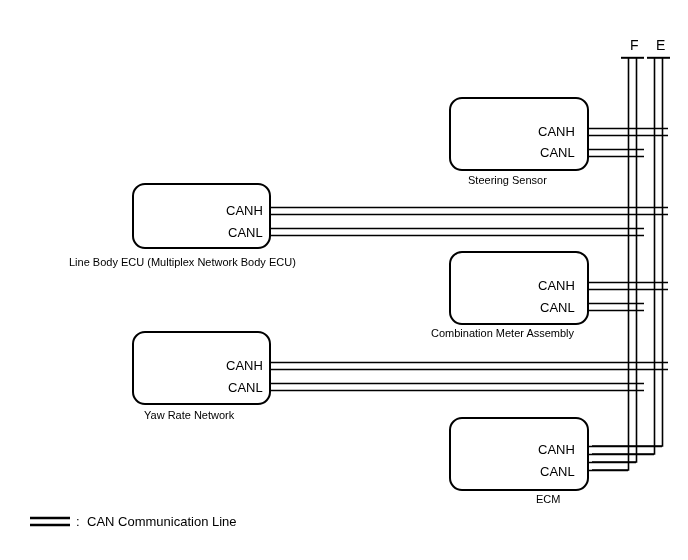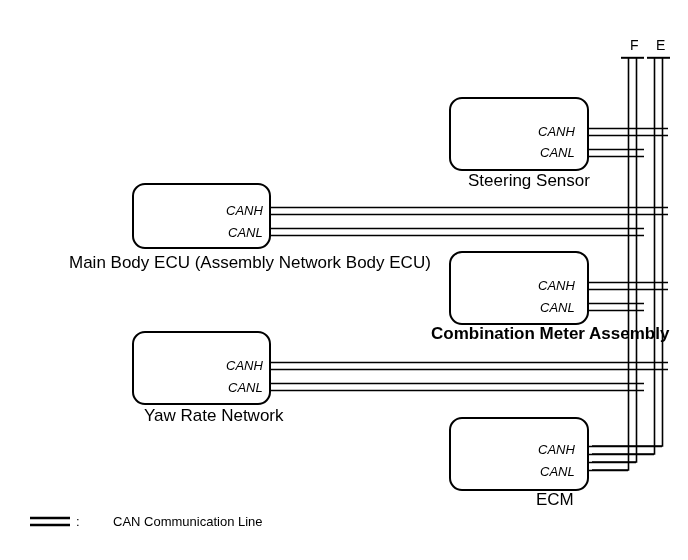--- a/index.html
+++ b/index.html
@@ -5,22 +5,22 @@
   html,body{margin:0;padding:0;}
   body{
     width:688px;height:560px;
     background:#ffffff;
     font-family:"Liberation Sans", sans-serif;
     position:relative;
     overflow:hidden;
     color:#000;
   }
   #canvas{position:absolute;left:0;top:0;width:688px;height:560px;}
-  .cap{position:absolute;white-space:nowrap;font-size:17px;line-height:13px;}
-  .pin{position:absolute;white-space:nowrap;font-size:13px;line-height:13px;font-style:italic;}
+  .cap{position:absolute;white-space:nowrap;font-size:11px;line-height:13px;}
+  .pin{position:absolute;white-space:nowrap;font-size:13px;line-height:13px;}
   .busname{position:absolute;white-space:nowrap;font-size:14px;line-height:14px;}
   .legend-text{position:absolute;white-space:nowrap;font-size:13px;line-height:13px;}
 </style>
 </head>
 <body>
 
 <svg id="canvas" viewBox="0 0 688 560">
   <g>
     <rect x="450" y="98" width="138" height="72" rx="12" ry="12" fill="#ffffff" stroke="#000000" stroke-width="2"></rect>
     <rect x="133" y="184" width="137" height="64" rx="12" ry="12" fill="#ffffff" stroke="#000000" stroke-width="2"></rect>
@@ -75,28 +75,28 @@
 
 <div class="busname" style="left:630px;top:38px;">F</div>
 <div class="busname" style="left:656px;top:38px;">E</div>
 
 <div class="pin" style="left:538px;top:125px;">CANH</div>
 <div class="pin" style="left:540px;top:146px;">CANL</div>
 <div class="cap" style="left:468px;top:174px;">Steering Sensor</div>
 
 <div class="pin" style="left:226px;top:204px;">CANH</div>
 <div class="pin" style="left:228px;top:226px;">CANL</div>
-<div class="cap" style="left:69px;top:256px;">Main Body ECU (Assembly Network Body ECU)</div>
+<div class="cap" style="left:69px;top:256px;">Line Body ECU (Multiplex Network Body ECU)</div>
 
 <div class="pin" style="left:538px;top:279px;">CANH</div>
 <div class="pin" style="left:540px;top:301px;">CANL</div>
-<div class="cap" style="left:431px;top:327px;font-weight:bold;">Combination Meter Assembly</div>
+<div class="cap" style="left:431px;top:327px;">Combination Meter Assembly</div>
 
 <div class="pin" style="left:226px;top:359px;">CANH</div>
 <div class="pin" style="left:228px;top:381px;">CANL</div>
 <div class="cap" style="left:144px;top:409px;">Yaw Rate Network</div>
 
 <div class="pin" style="left:538px;top:443px;">CANH</div>
 <div class="pin" style="left:540px;top:465px;">CANL</div>
 <div class="cap" style="left:503px;top:493px;margin-left:33px;">ECM</div>
 
 <div class="legend-text" style="left:76px;top:515px;">:</div>
-<div class="legend-text" style="left:87px;top:515px;margin-left:26px;">CAN Communication Line</div>
+<div class="legend-text" style="left:87px;top:515px;">CAN Communication Line</div>
 
 </body></html>

